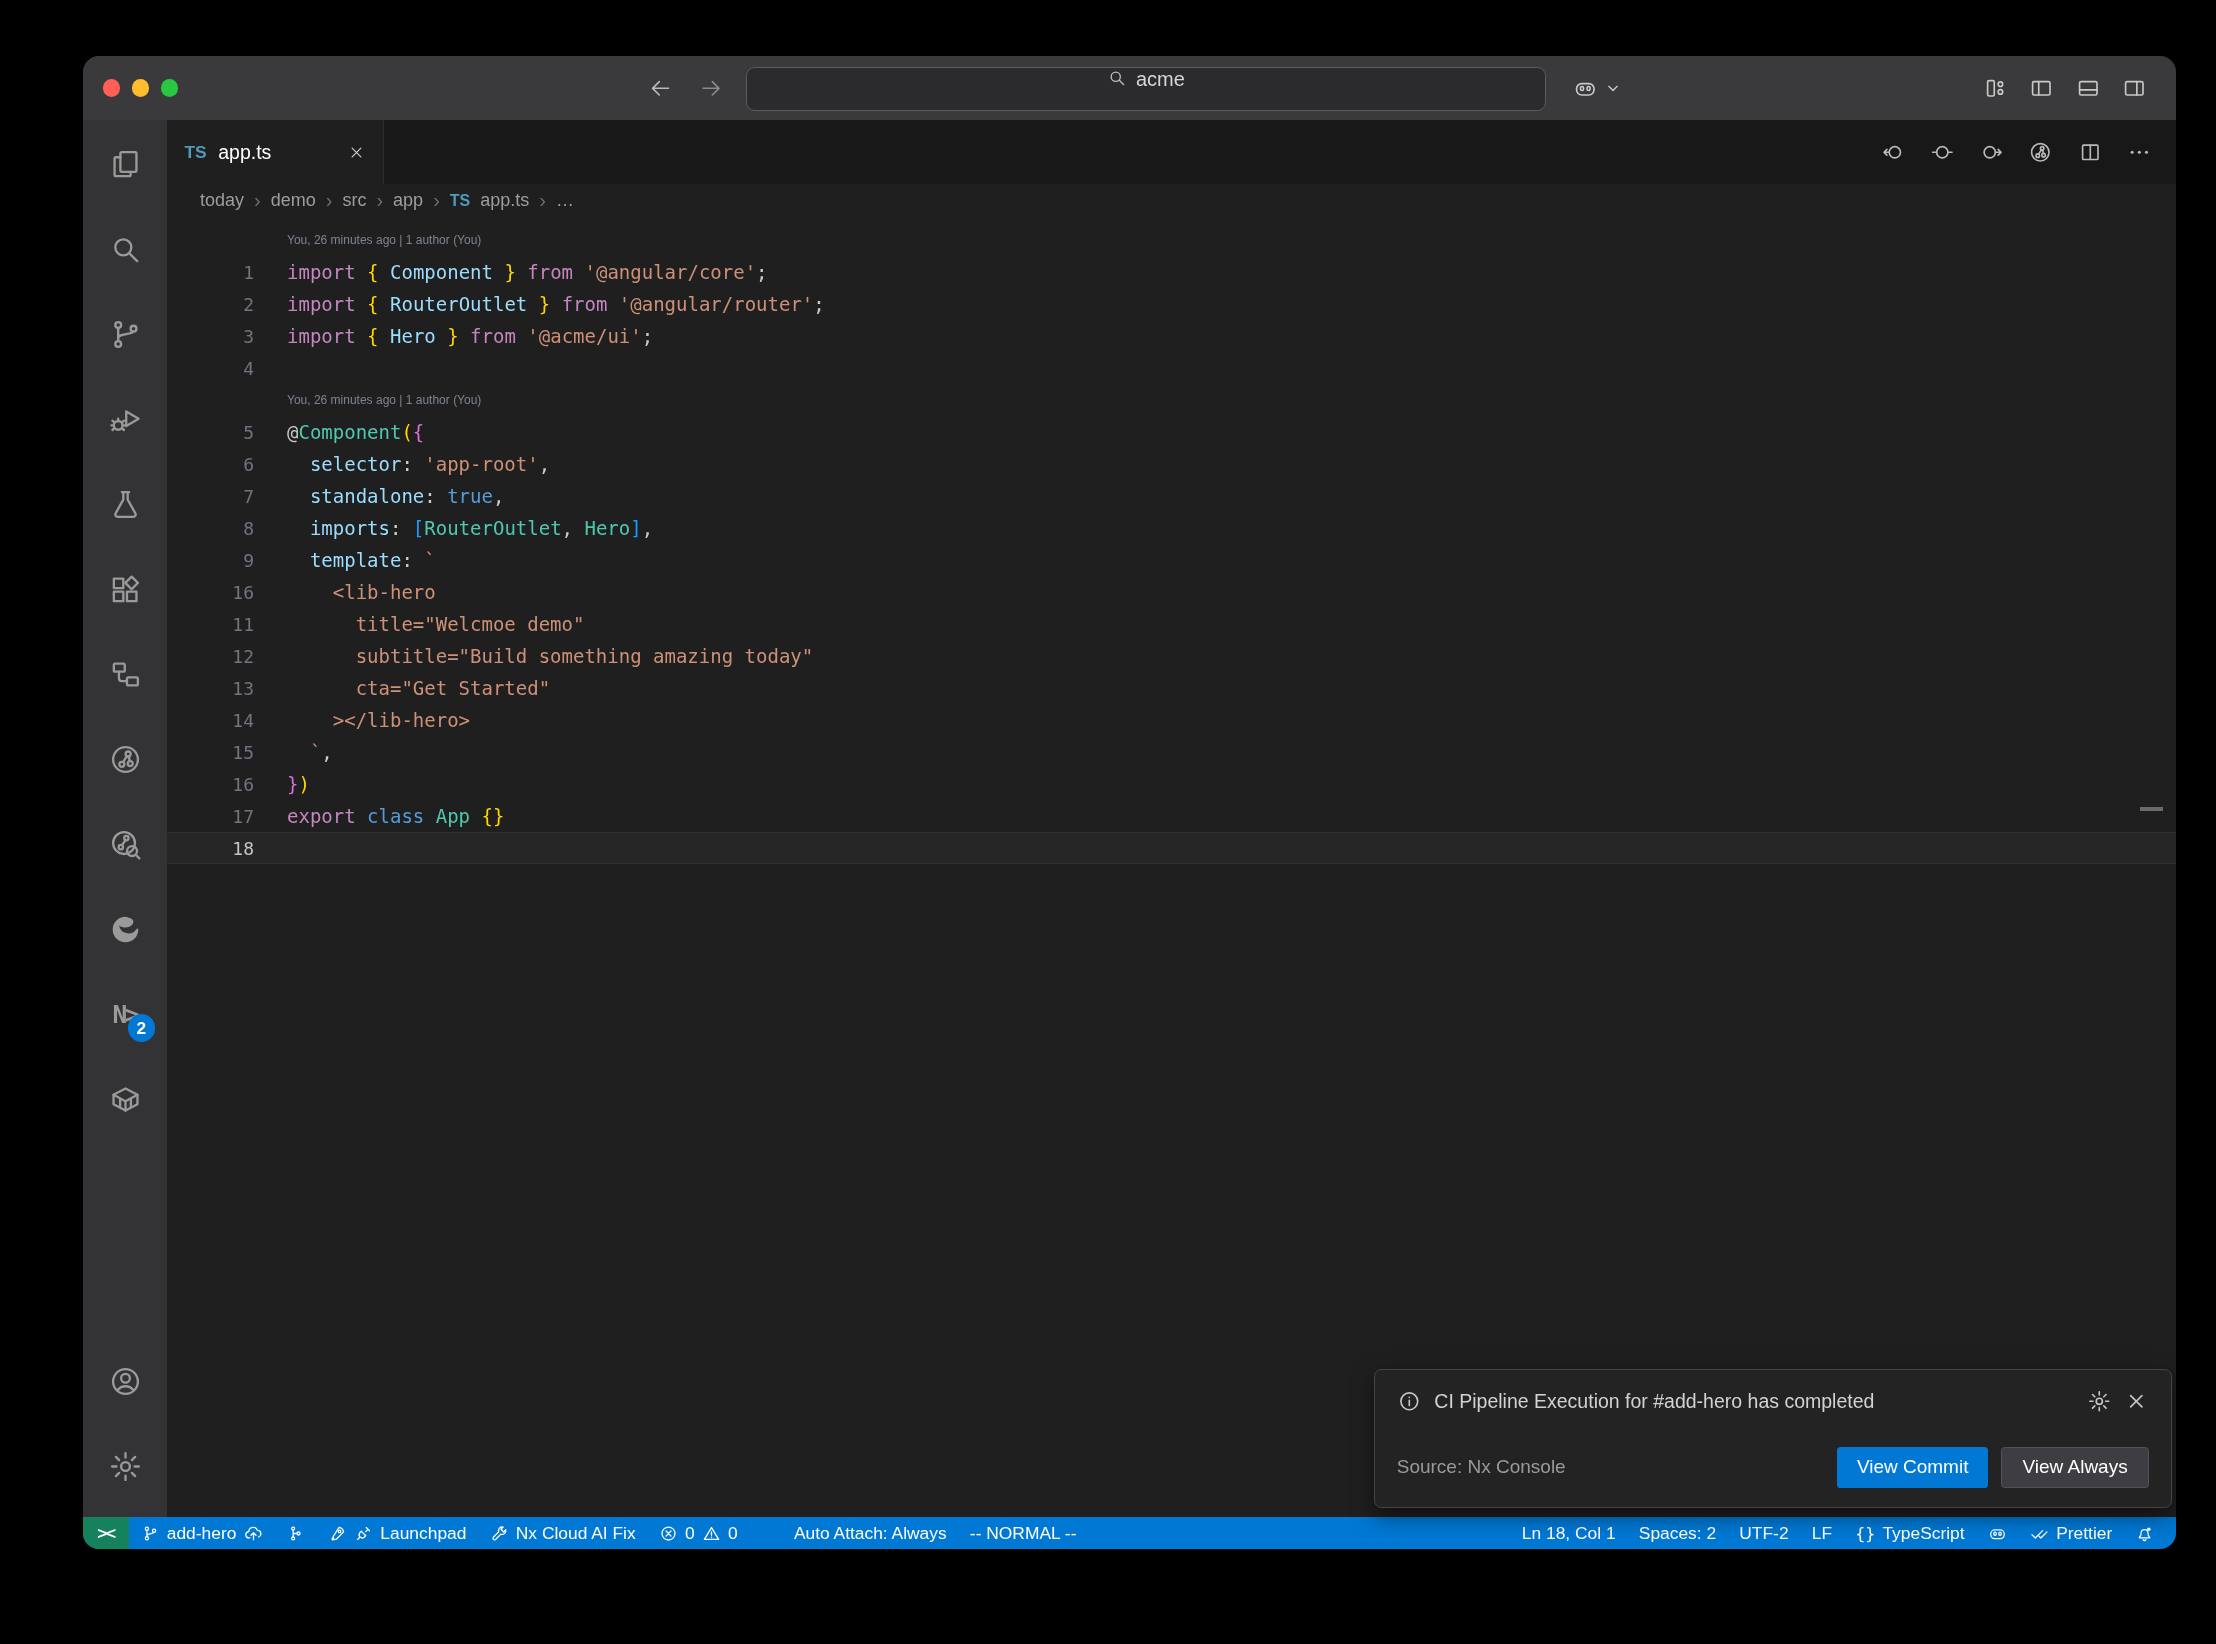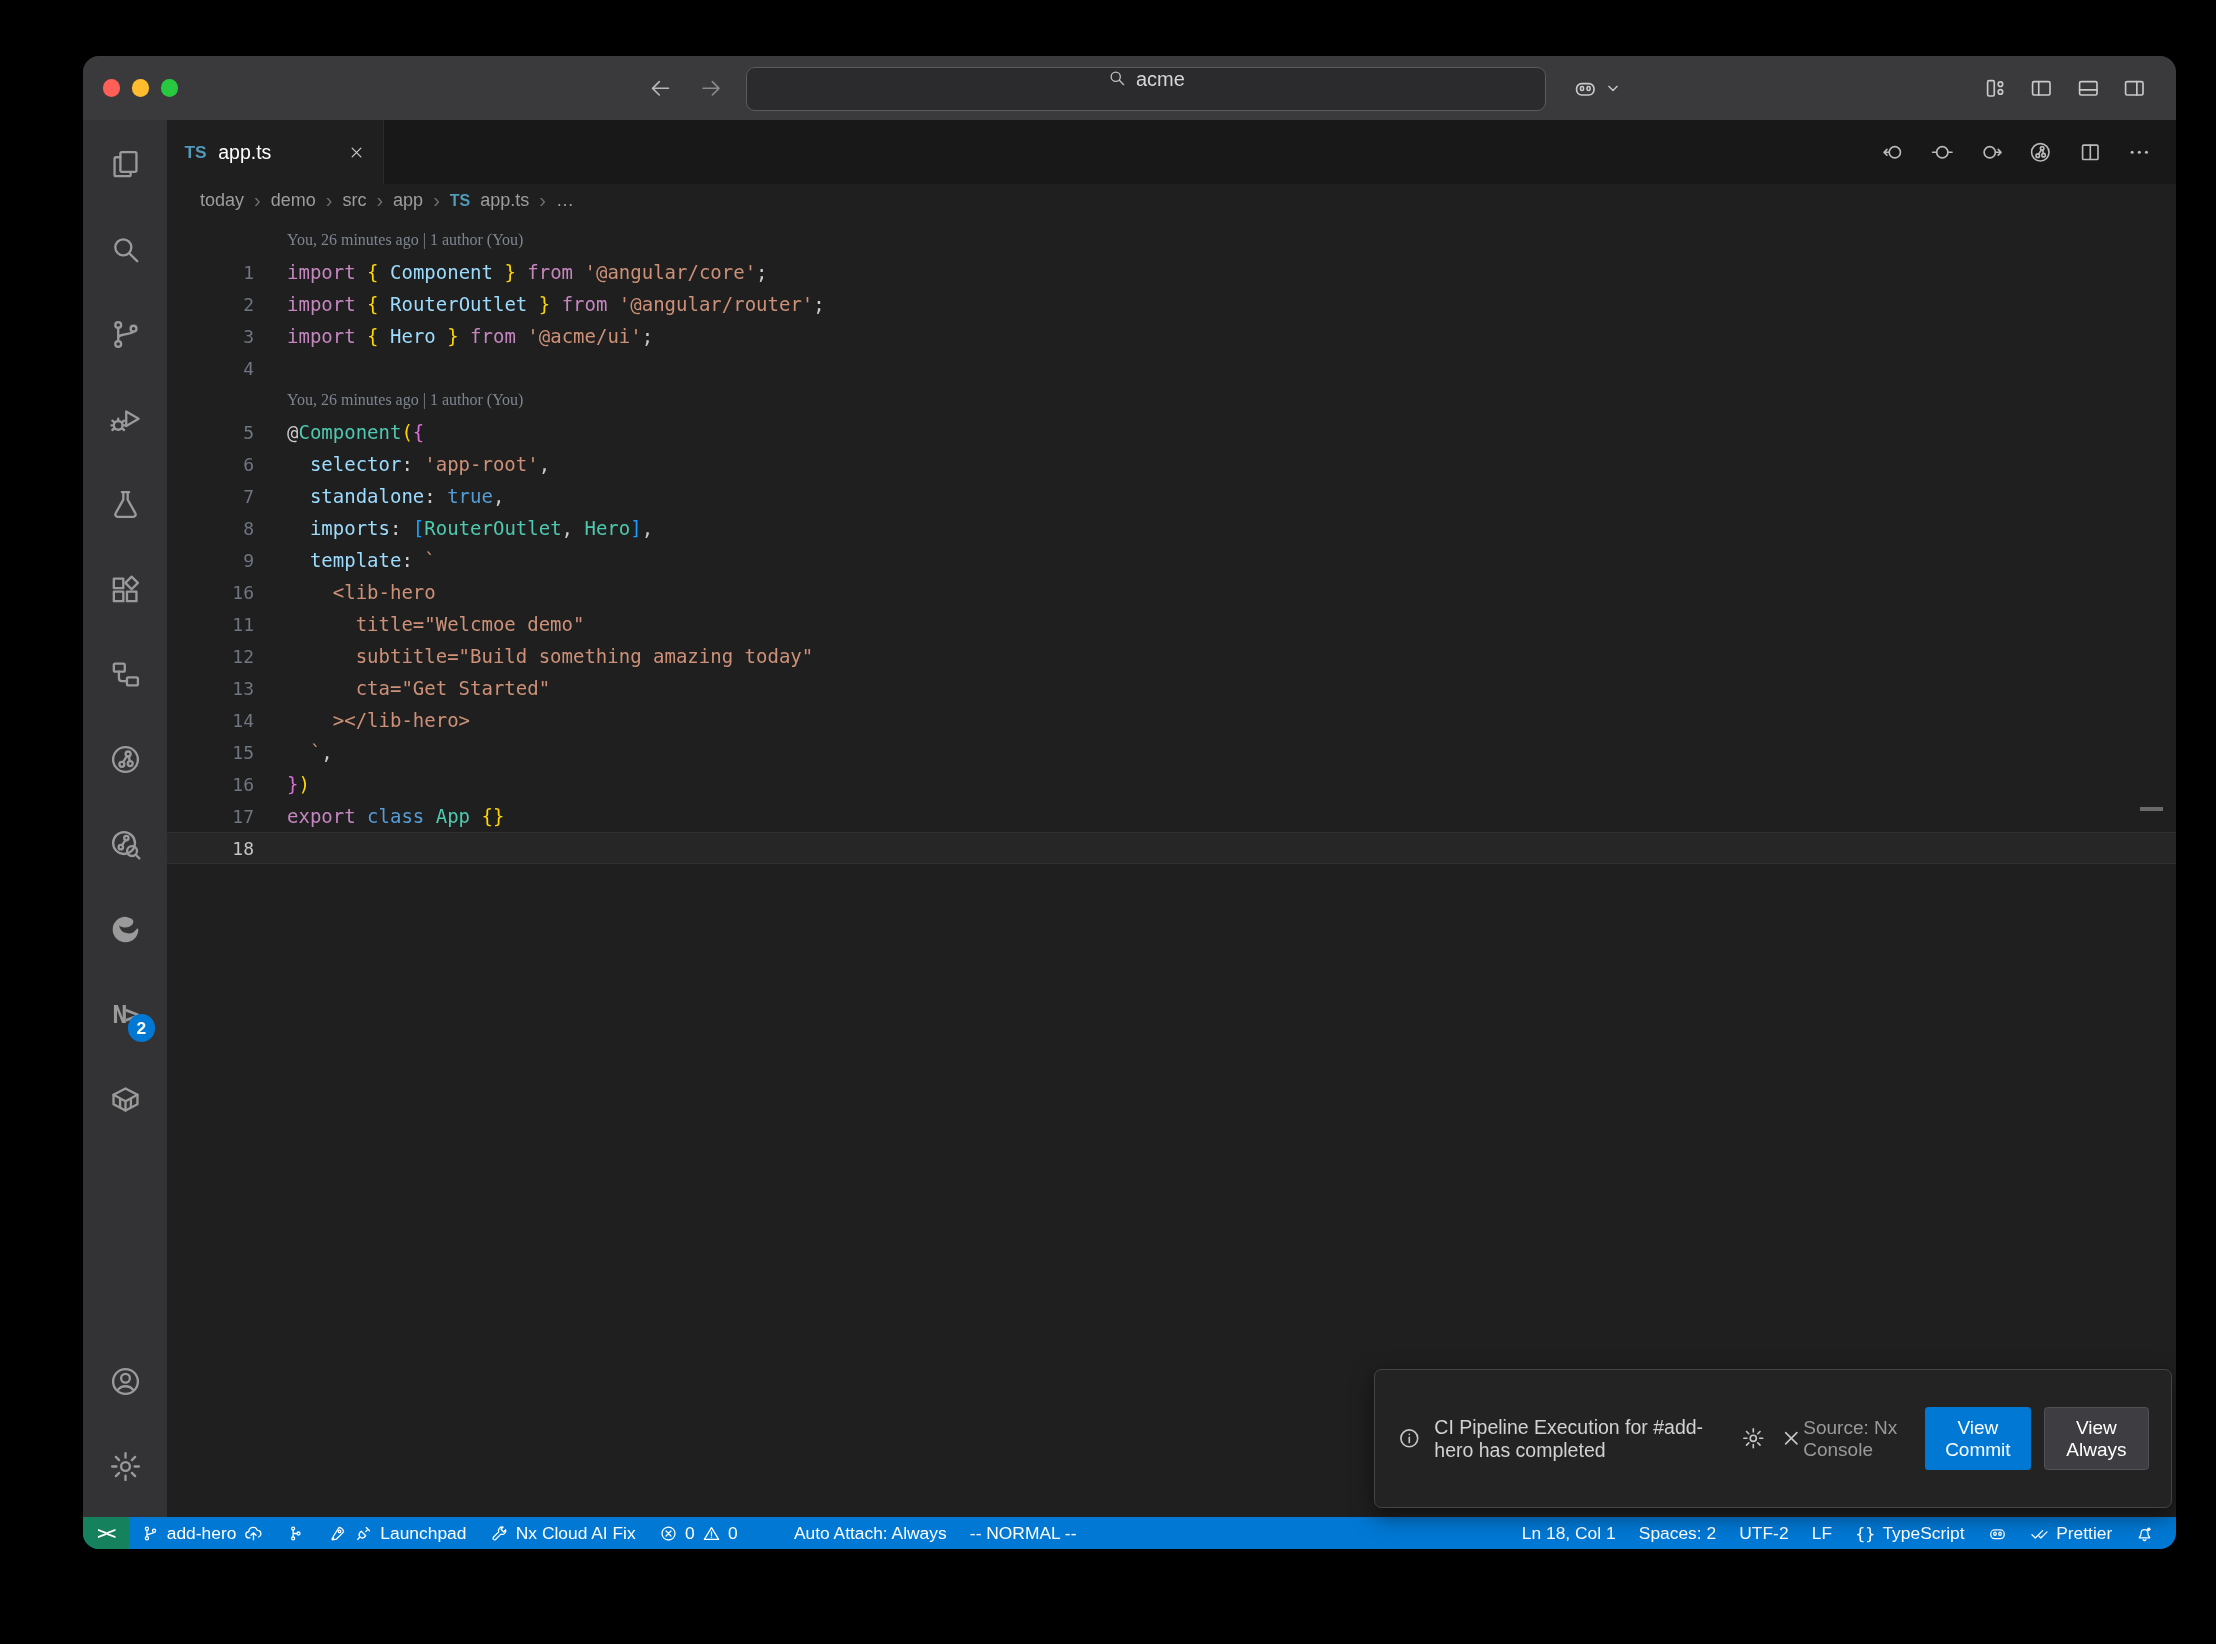--- a/index.html
+++ b/index.html
@@ -47,30 +47,30 @@
   .tab .close svg{width:19px;height:19px;}
   .editor-actions{position:absolute;right:24.6px;top:0;height:64px;display:flex;align-items:center;gap:24.6px;color:#b9b9b9;}
   .breadcrumbs{height:33px;display:flex;align-items:center;padding-left:33px;gap:10px;font-size:18px;color:#9d9d9d;flex:0 0 auto;}
   .crumb-sep{color:#6f6f6f;font-size:20px;}
   .breadcrumbs .ts-badge{font-size:16px;}
   
   .code-area{flex:1;position:relative;overflow:hidden;padding-top:7.2px;font-family:"DejaVu Sans Mono",monospace;}
   .code-row{height:32px;display:flex;align-items:center;white-space:pre;position:relative;}
   .code-row .ln{width:87px;text-align:right;color:#6e7681;font-size:18px;flex:0 0 auto;}
   .code-row .ltext{margin-left:33px;font-size:19px;color:#ccc;}
-  .code-row.blame .ltext{font-family:Liberation Serif, serif;font-size:16px;color:#7c8590;}
+  .code-row.blame .ltext{font-family:Liberation Sans, sans-serif;font-size:12px;color:#7c8590;}
   .code-row.current{background:rgba(255,255,255,.035);border-top:0.7px solid #303030;border-bottom:0.7px solid #303030;}
   .code-row.current .ln{color:#c6c6c6;}
   .tk-k{color:#C586C0}.tk-kb{color:#569CD6}.tk-v{color:#9CDCFE}.tk-t{color:#4EC9B0}
   .tk-s{color:#CE9178}.tk-p{color:#cccccc}.tk-b1{color:#FFD700}.tk-b2{color:#DA70D6}.tk-b3{color:#179FFF}
   .ruler-mark{position:absolute;right:13px;width:23px;height:3.6px;background:#6a6a6a;top:590px;}
   
   .toast{position:absolute;right:4.3px;bottom:41px;width:798px;height:139px;background:#232324;
     border:0.7px solid #454545;border-radius:7.2px;box-shadow:0 7.2px 22px rgba(0,0,0,.5);padding:19px 22px;
-    display:flex;flex-direction:row;justify-content:space-between;z-index:5;}
+    display:flex;flex-direction:column;justify-content:space-between;z-index:5;}
   .toast-head{display:flex;align-items:center;gap:13px;font-size:19.5px;color:#d2d2d2;}
   .toast-head .info{color:#3794ff;}
   .toast-head .spacer{flex:1;}
   .toast-head .icon{color:#c5c5c5;}
   .toast-foot{display:flex;align-items:center;}
   .toast-src{font-size:19px;color:#9a9a9a;}
   .toast-btns{margin-left:auto;display:flex;gap:13px;}
   .btn{font-size:19px;padding:8.7px 20px;border-radius:3.6px;color:#fff;border:none;cursor:pointer;
     font-family:"Liberation Sans",sans-serif;}
   .btn.primary{background:#0078d4;}

